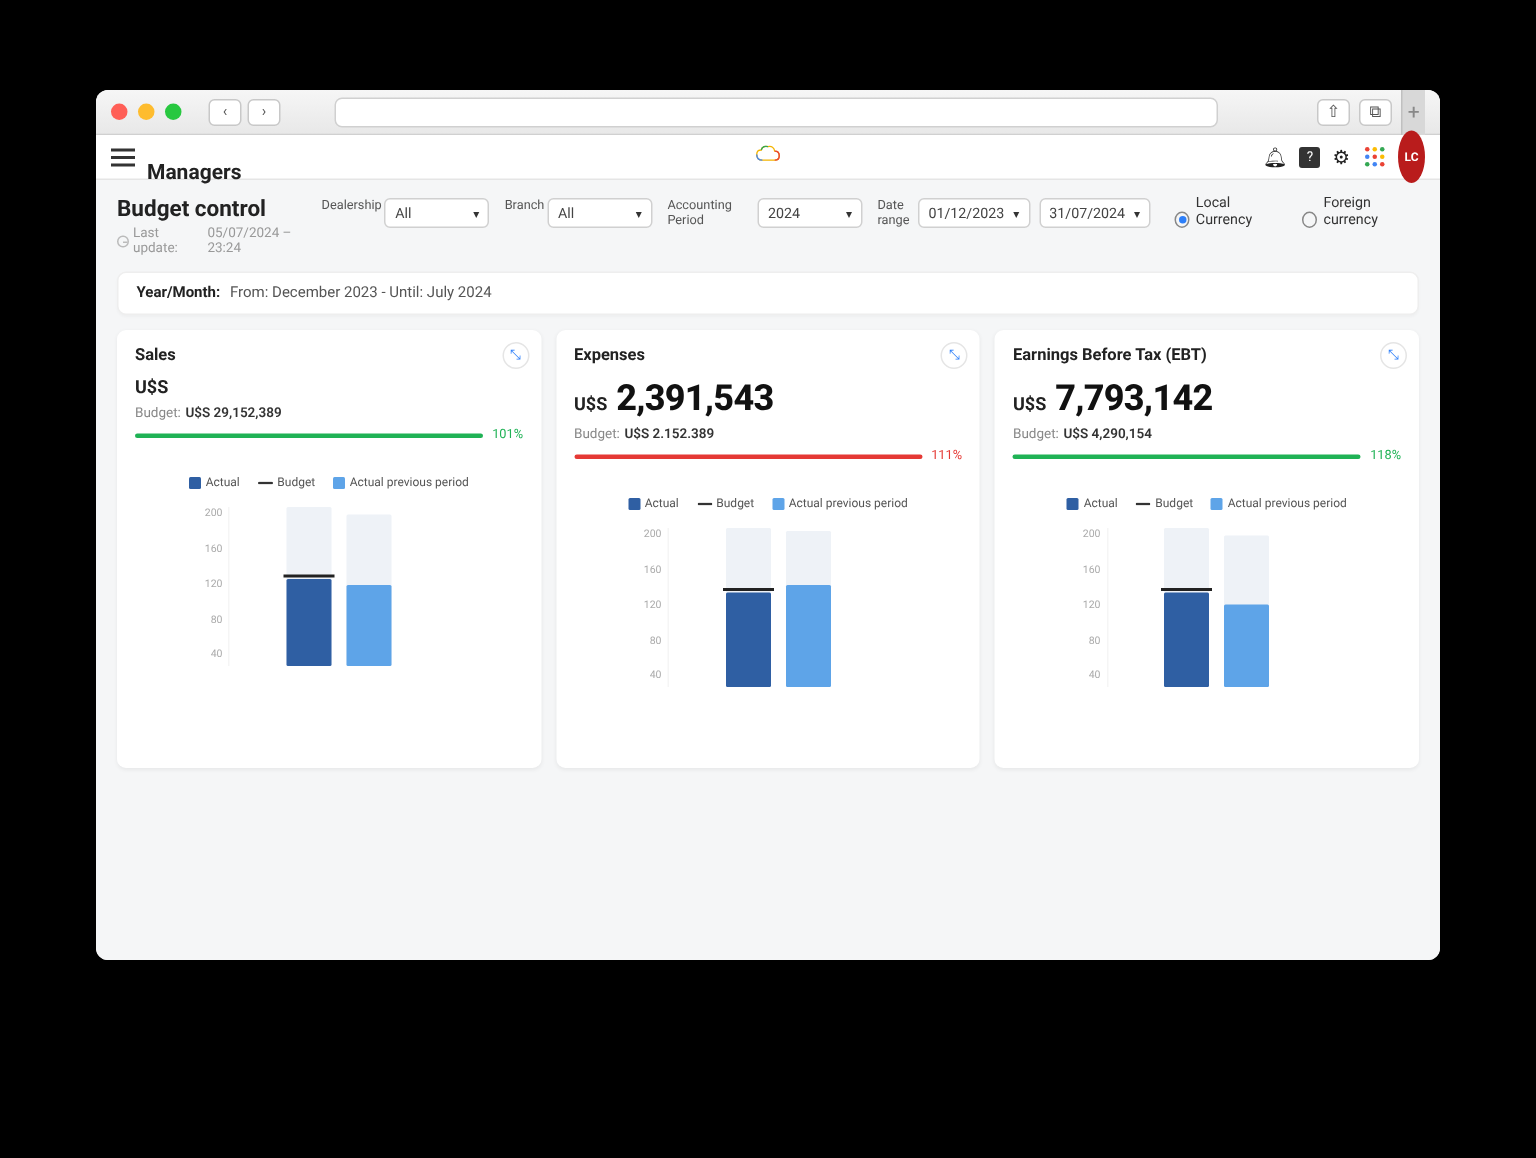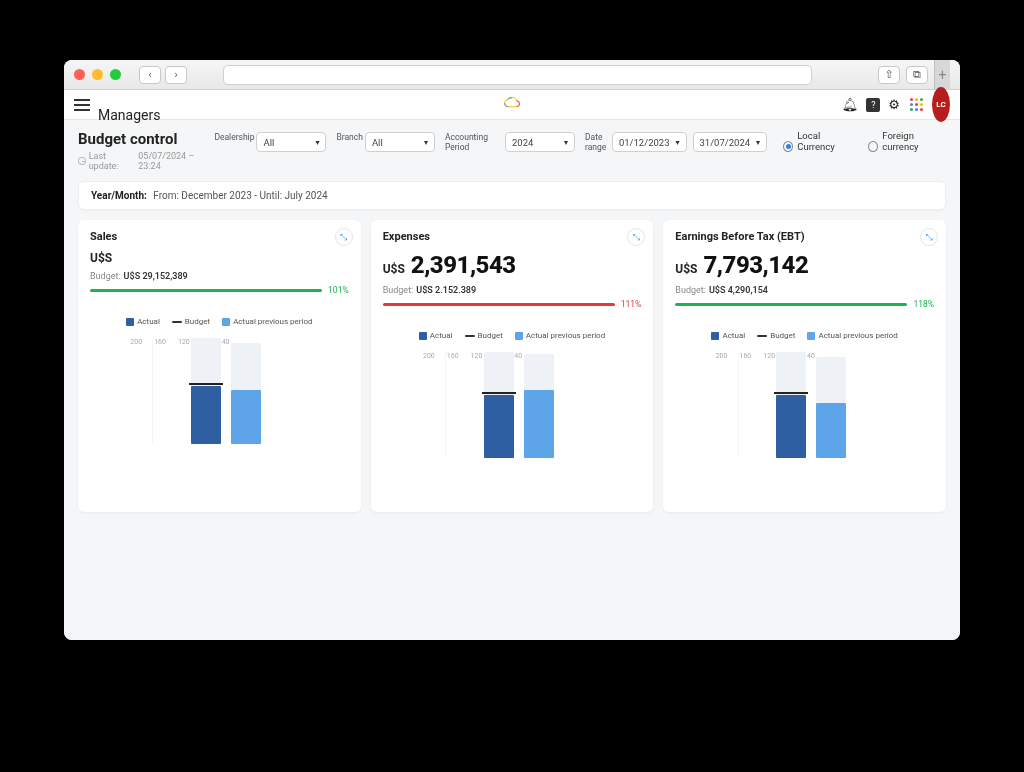--- a/index.html
+++ b/index.html
@@ -13,21 +13,21 @@
   .navbtn { width: 22px; height: 18px; border: 1px solid #c8c8c8; border-radius: 4px; background: #fff; display:flex;align-items:center;justify-content:center;font-size:10px;color:#555;}
   .navgroup { display:flex; gap:4px; margin-left: 12px; }
   .urlbar { flex:1; margin: 0 60px 0 30px; height: 20px; background:#fff; border:1px solid #d0d0d0; border-radius:5px; }
   .tb-right { display:flex; gap:6px; }
   .tb-icon { width:22px;height:18px;border:1px solid #c8c8c8;border-radius:4px;background:#fff;display:flex;align-items:center;justify-content:center;font-size:11px;color:#555;}
   .newtab { width:16px;height:30px;background:#d8d8d8;display:flex;align-items:center;justify-content:center;font-size:14px;color:#888;border-left:1px solid #c0c0c0;}
 
   .appbar { height: 30px; border-bottom: 1px solid #e5e5e5; display:flex; align-items:center; padding: 0 10px; position:relative; }
   .hamburger { width:16px;height:12px;display:flex;flex-direction:column;justify-content:space-between;margin-right:8px;}
   .hamburger span{height:2px;background:#333;}
-  .appbar-title { font-weight:400; font-size:14px; color:#222;margin-top:20px; }
+  .appbar-title { font-weight:700; font-size:14px; color:#222;margin-top:20px; }
   .appbar-center { position:absolute; left:50%; transform:translateX(-50%); }
   .cloud-icon svg { width:18px; height:14px; }
   .appbar-right { margin-left:auto; display:flex; align-items:center; gap:8px;}
   .hi { font-size:13px; color:#222; }
   .avatar { width:18px;height:35px;border-radius:50%;background:#b91c1c;color:#fff;font-size:8px;font-weight:700;display:flex;align-items:center;justify-content:center;}
   .app-dots { width:16px;height:16px;display:grid;grid-template-columns:repeat(3,3px);grid-template-rows:repeat(3,3px);gap:2px;align-content:center;justify-content:center;}
   .app-dots i{width:3px;height:3px;border-radius:50%;}
 
   .content { flex:1; background:#f5f6f7; padding: 10px 14px; overflow:hidden; }
 
@@ -65,21 +65,21 @@
   .green { background:#1fb255; } .pct.green{ color:#1fb255; background:none;}
   .red { background:#e53935; } .pct.red{ color:#e53935; background:none;}
 
   .legend { display:flex; gap:12px; justify-content:center; margin-top:22px; font-size:8px; color:#555;}
   .lg { display:flex; align-items:center; gap:3px;}
   .sw { width:8px; height:8px; border-radius:1px;}
   .sw.actual{ background:#2f5fa3;} .sw.prev{ background:#5ea4e8;}
   .sw.budget{ width:10px; height:0; border-top:2px solid #333;}
 
   .chart { margin:12px auto 0; width:170px; height:120px; position:relative; }
-  .ylabels { position:absolute; left:-4px; top:0; bottom:6px; display:flex; flex-direction:row; justify-content:space-between; font-size:7px; color:#aaa; text-align:right; width:18px;gap:12px;}
+  .ylabels { position:absolute; left:-4px; top:0; bottom:18px; display:flex; flex-direction:column; justify-content:space-between; font-size:7px; color:#aaa; text-align:right; width:18px;}
   .plot { position:absolute; left:18px; right:0; top:0; bottom:14px; border-left:1px solid #f5f5f5; }
   .bars { position:absolute; left:25%; bottom:0; display:flex; gap:10px; align-items:flex-end;}
   .bar { width:30px; position:relative;}
   .bar .bg { position:absolute; left:0;right:0;bottom:0; background:#eef2f7; border-radius:1px;}
   .bar .fg { position:absolute; left:0;right:0;bottom:0; border-radius:1px;}
   .bar .bl { position:absolute; left:-2px;right:-2px; height:2px; background:#222;}
   .fg.actual{background:#2f5fa3;} .fg.prev{background:#5ea4e8;}
 </style>
 </head>
 <body>

